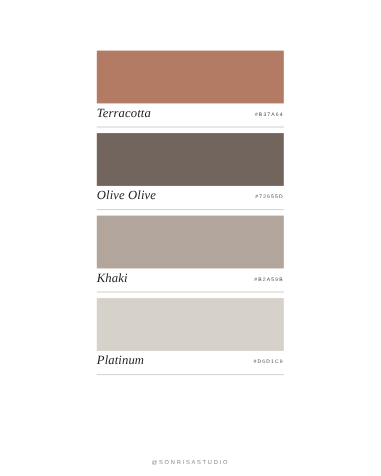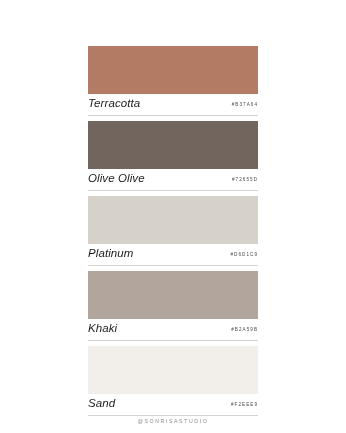--- a/index.html
+++ b/index.html
@@ -43,21 +43,21 @@
   .swatch-meta {
     display: flex;
     align-items: baseline;
     justify-content: space-between;
     height: 21px;
     padding-top: 2px;
     box-sizing: border-box;
   }
 
   .swatch-name {
-    font-family: Liberation Sans, sans-serif;
+    font-family: Liberation Serif, serif;
     font-style: italic;
     font-size: 11.5px;
     color: #1c1c1c;
     line-height: 14px;
     white-space: nowrap;
     letter-spacing: 0.1px;
   }
 
   .swatch-hex {
     font-family: "Liberation Sans", sans-serif;
@@ -111,40 +111,32 @@
       </div>
       <div class="swatch-row">
         <div class="swatch-chip" style="background: rgb(114, 101, 93);"></div>
         <div class="swatch-meta">
           <span class="swatch-name">Olive Olive</span>
           <span class="swatch-hex">#72655D</span>
         </div>
         <div class="divider" style="background: rgb(216, 212, 207);"></div>
       </div>
       <div class="swatch-row">
-        <div class="swatch-chip" style="background: rgb(214, 209, 201);"></div>
-        <div class="swatch-meta">
-          <span class="swatch-name">Platinum</span>
-          <span class="swatch-hex">#D6D1C9</span>
-        </div>
-        <div class="divider" style="background: rgb(216, 212, 207);"></div>
-      </div>
-      <div class="swatch-row">
         <div class="swatch-chip" style="background: rgb(178, 165, 155);"></div>
         <div class="swatch-meta">
           <span class="swatch-name">Khaki</span>
           <span class="swatch-hex">#B2A59B</span>
         </div>
         <div class="divider" style="background: rgb(216, 212, 207);"></div>
       </div>
       <div class="swatch-row">
-        <div class="swatch-chip" style="background: rgb(242, 238, 233);"></div>
+        <div class="swatch-chip" style="background: rgb(214, 209, 201);"></div>
         <div class="swatch-meta">
-          <span class="swatch-name">Sand</span>
-          <span class="swatch-hex">#F2EEE9</span>
+          <span class="swatch-name">Platinum</span>
+          <span class="swatch-hex">#D6D1C9</span>
         </div>
         <div class="divider" style="background: rgb(216, 212, 207);"></div>
       </div>
     </div>
 
   <div class="footer">
     <span class="footer-handle">@SONRISASTUDIO</span>
   </div>
 
 </div>

